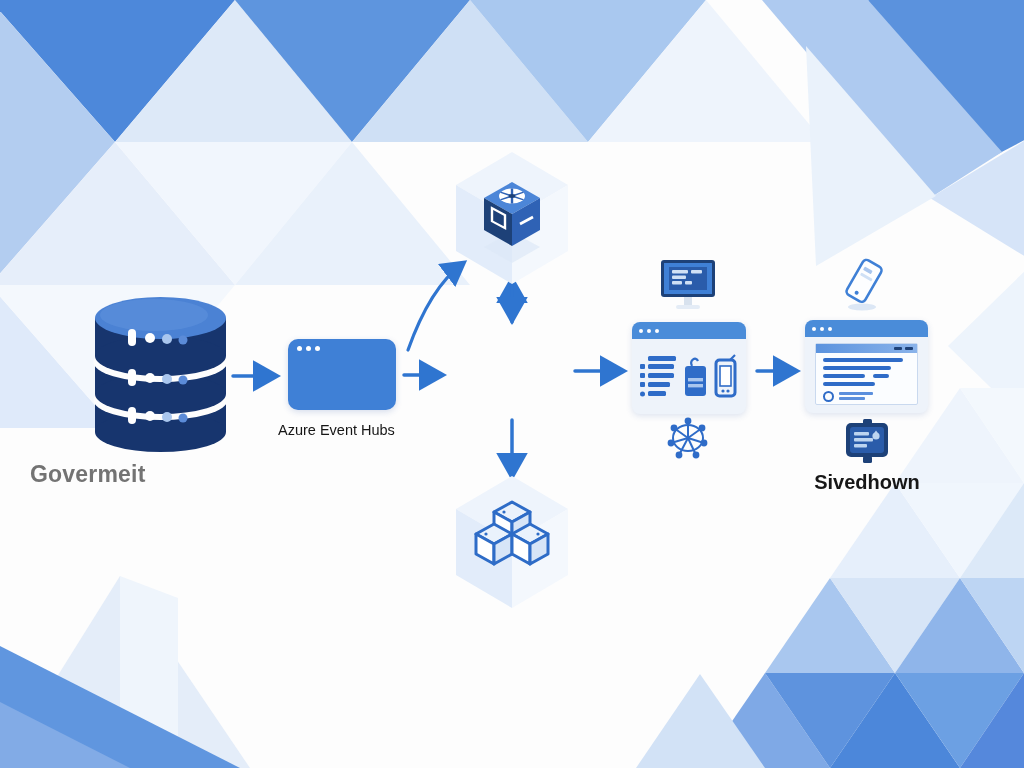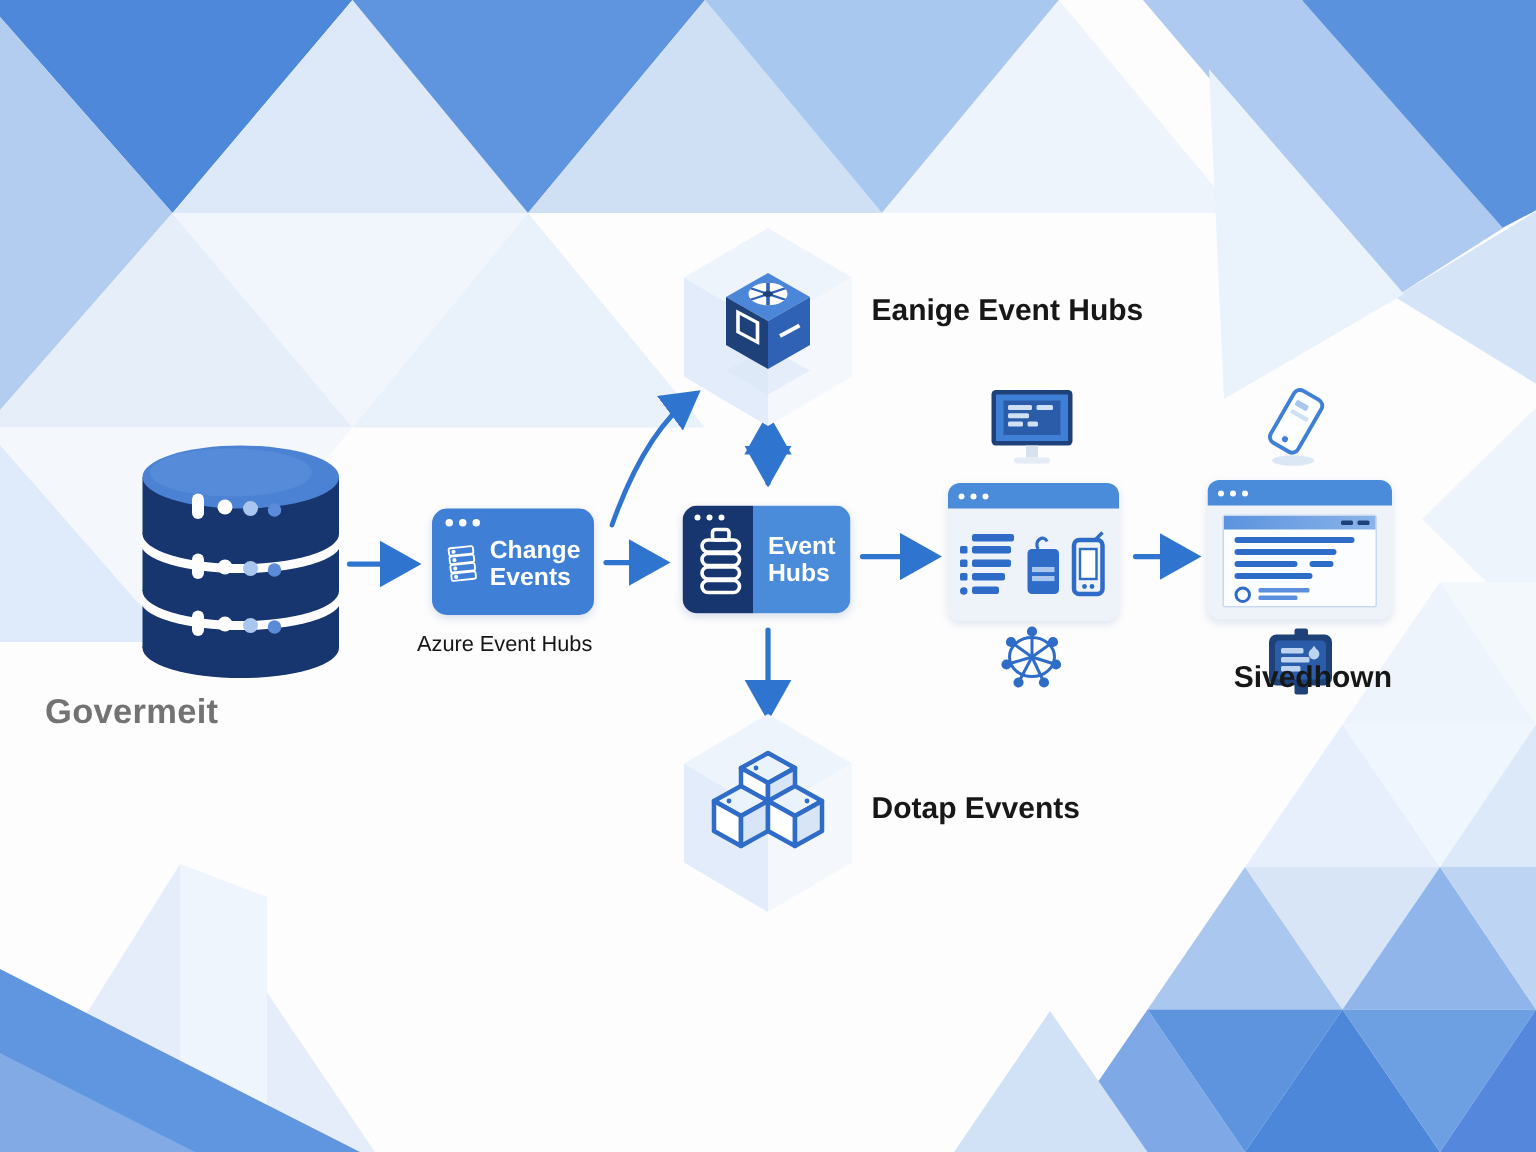--- a/index.html
+++ b/index.html
@@ -30,21 +30,21 @@
 
   
   .hex-node { width:116px; height:132px; }
   .hex-top { left:454px; top:152px; }
   .hex-bottom { left:454px; top:476px; }
 
   .side-label { font-size:20px; font-weight:600; color:#171717; white-space:nowrap; }
   .lbl-top { left:581px; top:196px; }
   .lbl-bottom { left:581px; top:528px; }
   .lbl-consumer { left:619px; top:461px; width:140px; text-align:center; }
-  .lbl-viewer { left:806px; top:441px; width:122px; text-align:right; }
+  .lbl-viewer { left:806px; top:471px; width:122px; text-align:center; }
 
   
   .winbox { border-radius:8px; box-shadow:0 2px 6px rgba(40,80,160,.15); overflow:hidden; background:#eef3fa; }
   .win-consumer { left:632px; top:322px; width:114px; height:92px; }
   .win-viewer { left:805px; top:320px; width:123px; height:93px; }
   .titlebar { height:17px; background:#4a8cd9; display:flex; align-items:center; padding-left:7px; }
   .titlebar .dots { margin:0; gap:4px; }
   .titlebar .dots i { width:4px; height:4px; }
   .win-body { display:flex; align-items:center; justify-content:center; gap:6px; height:calc(100% - 17px); }
   .viewer-panel { margin:6px auto 0; width:103px; height:62px; background:#fbfdff; border:1px solid #c9d9ef; border-radius:2px; }
@@ -154,65 +154,23 @@
   <div class="abs db-label">
     <div>Govermeit</div>
   </div>
 
   <div class="abs appbox ce-box">
     <div class="dots">
         <i></i>
         <i></i>
         <i></i>
       </div>
-    <div class="ce-row">
-      <svg width="36" height="42" viewBox="0 0 36 42">
-        <g stroke="#fff" stroke-width="2" fill="none" transform="rotate(-6 18 21)">
-          <rect x="5" y="3" width="26" height="8" rx="2"></rect>
-          <rect x="5" y="12" width="26" height="8" rx="2"></rect>
-          <rect x="5" y="21" width="26" height="8" rx="2"></rect>
-          <rect x="5" y="30" width="26" height="8" rx="2"></rect>
-          <circle cx="10" cy="7" r="1.2" fill="#fff"></circle>
-            <circle cx="10" cy="16" r="1.2" fill="#fff"></circle>
-          <circle cx="10" cy="25" r="1.2" fill="#fff"></circle>
-            <circle cx="10" cy="34" r="1.2" fill="#fff"></circle>
-        </g>
-      </svg>
-      <div class="box-title">
-        <div>Change</div>
-        <div>Events</div>
-      </div>
-    </div>
   </div>
   <div class="abs caption">Azure Event Hubs</div>
 
-  <div class="abs appbox eh-box">
-    <div class="eh-left">
-      <div class="dots">
-          <i></i>
-          <i></i>
-          <i></i>
-        </div>
-      <svg width="36" height="48" viewBox="0 0 36 48">
-        <g stroke="#fff" stroke-width="2.4" fill="none">
-          <rect x="12" y="2" width="11" height="7" rx="2"></rect>
-          <rect x="5" y="9" width="25" height="8" rx="4"></rect>
-          <rect x="5" y="18" width="25" height="8" rx="4"></rect>
-          <rect x="5" y="27" width="25" height="8" rx="4"></rect>
-          <rect x="5" y="36" width="25" height="8" rx="4"></rect>
-        </g>
-      </svg>
-    </div>
-    <div class="eh-right">
-      <div class="box-title">
-        <div>Event</div>
-        <div>Hubs</div>
-      </div>
-    </div>
-  </div>
 
   <svg class="abs hex-node hex-top" viewBox="0 0 116 132">
     <polygon points="58,0 114,33 58,66 2,33" fill="#eef4fc"></polygon>
     <polygon points="2,33 58,66 58,132 2,99" fill="#e2ecfa"></polygon>
     <polygon points="58,66 114,33 114,99 58,132" fill="#f4f8fd"></polygon>
     <polygon points="30,95 58,111 86,95 58,80" fill="#dde8f7" opacity=".7"></polygon>
     <g>
       <polygon points="58,30 86,46 58,62 30,46" fill="#4c86d8"></polygon>
       <polygon points="30,46 58,62 58,94 30,78" fill="#1d4178"></polygon>
       <polygon points="58,62 86,46 86,78 58,94" fill="#2f62b5"></polygon>
@@ -222,21 +180,20 @@
         <circle r="13" fill="#fff"></circle>
         <g stroke="#2f62b5" stroke-width="2.4">
           <line x1="0" y1="-13" x2="0" y2="13"></line>
           <line x1="-11.3" y1="-6.5" x2="11.3" y2="6.5"></line>
           <line x1="-11.3" y1="6.5" x2="11.3" y2="-6.5"></line>
         </g>
         <circle r="3.4" fill="#1d4178"></circle>
       </g>
     </g>
   </svg>
-  <div class="abs side-label lbl-top">Eanige Event Hubs</div>
 
   <svg class="abs hex-node hex-bottom" viewBox="0 0 116 132">
     <polygon points="58,0 114,33 58,66 2,33" fill="#eef4fc"></polygon>
     <polygon points="2,33 58,66 58,132 2,99" fill="#e2ecfa"></polygon>
     <polygon points="58,66 114,33 114,99 58,132" fill="#f4f8fd"></polygon>
     <g stroke="#2e6cc7" stroke-width="3" stroke-linejoin="round">
       <g>
         <polygon points="58,26 76,36 58,46 40,36" fill="#eaf2fc"></polygon>
         <polygon points="40,36 58,46 58,66 40,56" fill="#fff"></polygon>
         <polygon points="58,46 76,36 76,56 58,66" fill="#d7e5f7"></polygon>
@@ -249,21 +206,20 @@
       <g>
         <polygon points="76,48 94,58 76,68 58,58" fill="#eaf2fc"></polygon>
         <polygon points="58,58 76,68 76,88 58,78" fill="#fff"></polygon>
         <polygon points="76,68 94,58 94,78 76,88" fill="#d7e5f7"></polygon>
       </g>
       <circle cx="50" cy="36" r="1.6" fill="#2e6cc7" stroke="none"></circle>
       <circle cx="32" cy="58" r="1.6" fill="#2e6cc7" stroke="none"></circle>
       <circle cx="84" cy="58" r="1.6" fill="#2e6cc7" stroke="none"></circle>
     </g>
   </svg>
-  <div class="abs side-label lbl-bottom">Dotap Evvents</div>
 
   <svg class="abs" style="left:659px;top:260px" width="58" height="50" viewBox="0 0 58 50">
     <rect x="2" y="0" width="54" height="37" rx="3" fill="#1d4178"></rect>
     <rect x="5" y="3" width="48" height="31" fill="#3f80d6"></rect>
     <rect x="10" y="7" width="38" height="23" fill="#2a5caa"></rect>
     <g fill="#cfe0f5">
       <rect x="13" y="10" width="16" height="3.4" rx="1"></rect>
         <rect x="32" y="10" width="11" height="3.4" rx="1"></rect>
       <rect x="13" y="15.5" width="14" height="3.4" rx="1"></rect>
       <rect x="13" y="21" width="10" height="3.4" rx="1"></rect>

